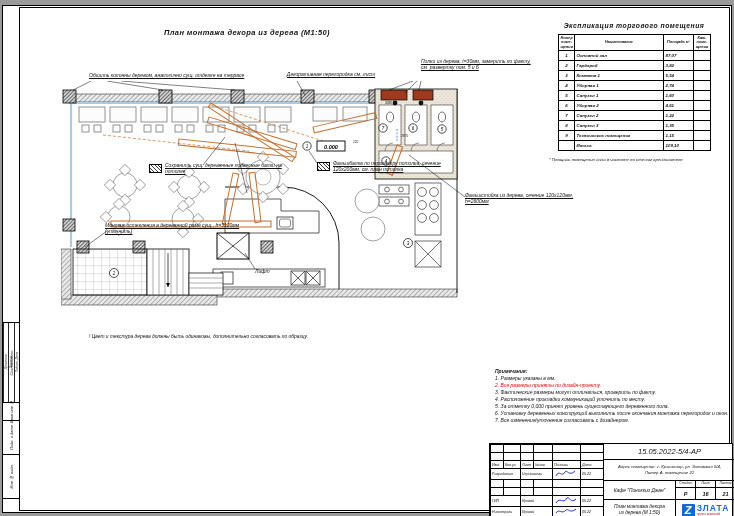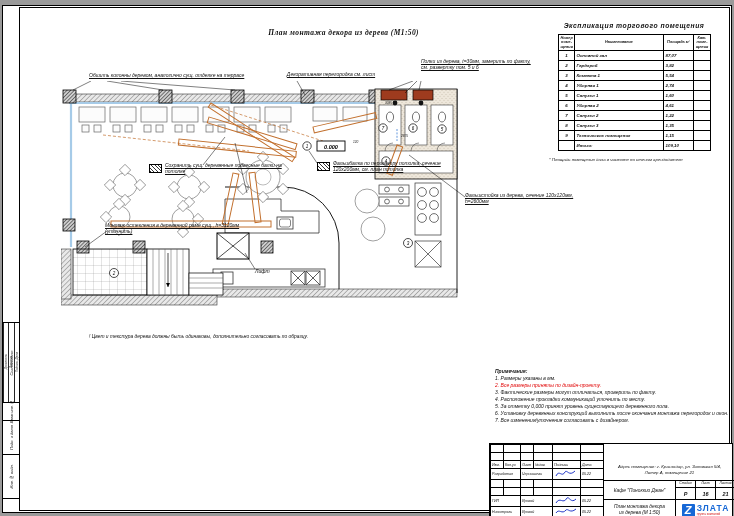--- a/index.html
+++ b/index.html
@@ -7,21 +7,21 @@
   .sheet { position:absolute; left:2px; top:5px; width:730px; height:508px; background:#fff; border:1px solid #000; }
   .frame { position:absolute; left:16px; top:1px; right:1px; bottom:1px; border:1.4px solid #000; }
   
   .stampcol { position:absolute; left:0; top:0; width:16px; height:100%; }
   .stampsec { position:absolute; left:0; width:16px; border-top:0.6px solid #000; display:flex; align-items:center; justify-content:center; }
   .vtext { writing-mode:vertical-rl; transform:rotate(180deg); font-size:4px; font-style:italic; color:#111; white-space:nowrap; }
   .vtiny { writing-mode:vertical-rl; transform:rotate(180deg); font-size:2.8px; font-style:italic; color:#111; white-space:nowrap; }
   .minicols { position:absolute; left:0; width:16px; display:flex; }
   .minicols > div { flex:1; border-left:0.4px solid #000; display:flex; align-items:center; justify-content:center; }
   
-  .dtitle { position:absolute; left:136px; top:22px; width:280px; text-align:right; font-size:7.5px; font-style:italic; font-weight:bold; letter-spacing:0.4px; color:#111;font-family:Liberation Serif, serif; }
+  .dtitle { position:absolute; left:104px; top:22px; width:280px; text-align:center; font-size:7.5px; font-style:italic; font-weight:bold; letter-spacing:0.4px; color:#111; }
   .ann { position:absolute; font-size:5px; font-style:italic; color:#111; line-height:1.25; text-decoration:underline; text-underline-offset:1px; }
   .ann.c { text-align:center; }
   .swatch { position:absolute; width:13px; height:9px; border:0.6px solid #000;
             background:repeating-linear-gradient(45deg,#333 0 0.8px,transparent 0.8px 2.6px); }
   .colornote { position:absolute; left:86px; top:328px; width:340px; font-size:4.9px; font-style:italic; color:#111; }
   
   .explic { position:absolute; left:552px; top:16px; width:158px; }
   .explic h2 { font-size:6.8px; font-style:italic; font-weight:bold; text-align:center; letter-spacing:0.5px; margin-bottom:5px; color:#111; }
   .explic table { width:152px; margin-left:3px; border-collapse:collapse; table-layout:fixed; }
   .explic th, .explic td { border:0.7px solid #000; font-size:4.4px; font-style:italic; color:#111; padding:0.5px 1.5px; overflow:hidden; }
@@ -517,20 +517,21 @@
         <td colspan="2">Яровой</td>
         <td class="sig"><svg width="24" height="9">
                 <path d="M2 6 C5 1 8 8 12 3 C14 1 16 7 22 2" stroke="#2238c8" fill="none" stroke-width="1"></path>
               </svg></td>
         <td>05.22</td>
       </tr>
 
     </tbody>
       </table>
     <div class="tb-right">
+      <div class="tb-doc">15.05.2022-5/4-АР</div>
       <div class="tb-addr">
         <span><span>Адрес помещения: г. Краснодар, ул. Зиповская 5/4,</span><br><span>Литер А, помещение 21</span></span>
       </div>
       <div class="tb-proj">Кафе "Пиноккио Джан"</div>
       <div class="tb-draw">
         <span><span>План монтажа декора</span><br><span>из дерева (М 1:50)</span></span>
       </div>
       <div class="tb-slg">
         <div>Стадия</div>
         <div>Лист</div>

